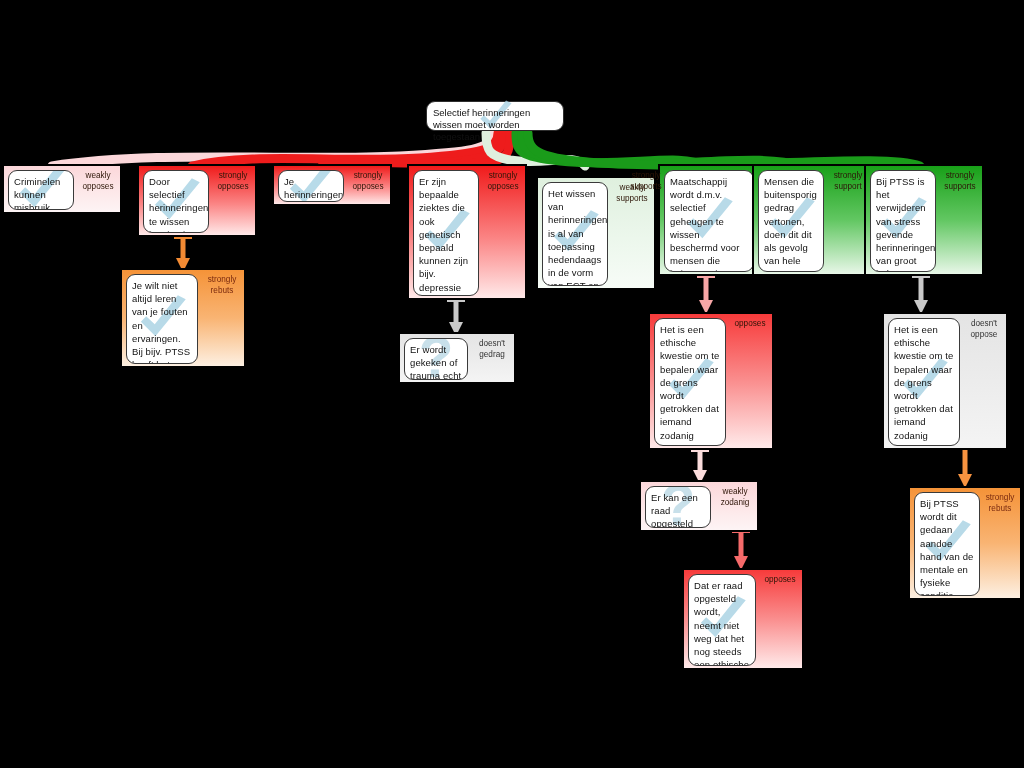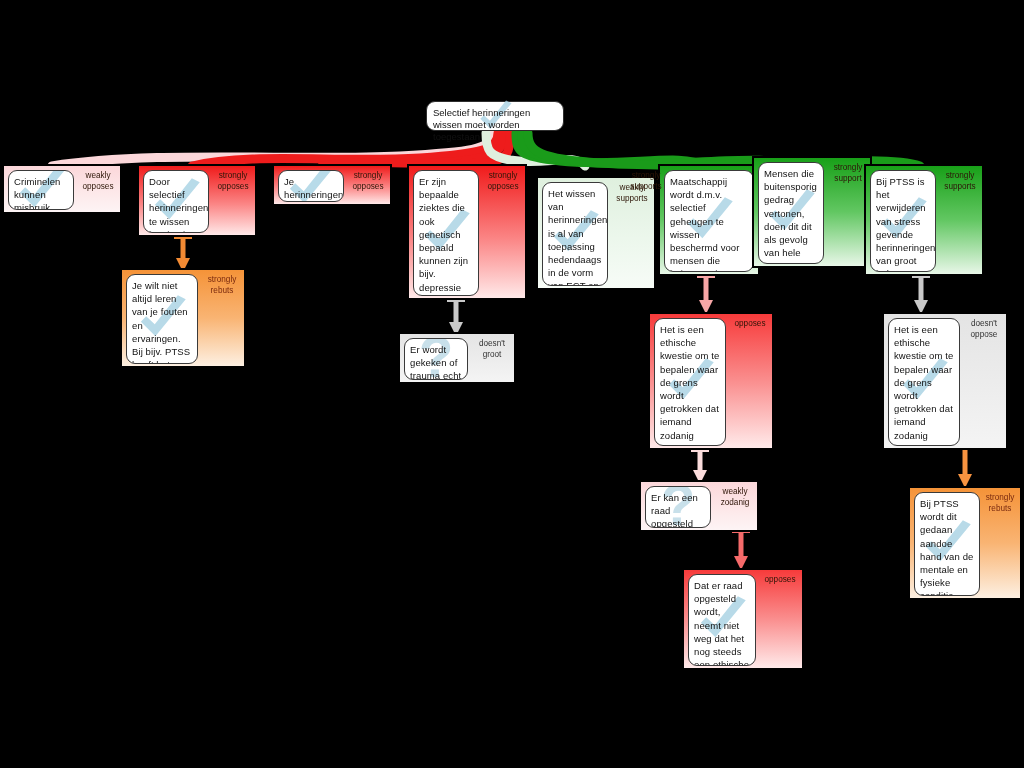--- a/index.html
+++ b/index.html
@@ -183,21 +183,21 @@
     <div class="panel f-green-strong b-green"></div>
 
     <div class="bubble" style="right:6px;">
       <svg class="mark" viewBox="0 0 100 100">
           <path d="M18 54 L40 76 L86 20 L74 14 L39 58 L26 46 Z" fill="#a9d3e4"></path>
         </svg>
       <div class="txt">Maatschappij wordt d.m.v. selectief geheugen te wissen beschermd voor mensen die buitensporig gedrag gaan vertonen</div>
     </div>
   </div>
 
-  <div class="node t-support" style="left:752px;top:156px;width:120px;height:112px;">
+  <div class="node t-support" style="left:752px;top:164px;width:120px;height:112px;">
     <div class="panel f-green-strong b-green"></div>
     <div class="rel">strongly support</div>
     <div class="bubble">
       <svg class="mark" viewBox="0 0 100 100">
           <path d="M18 54 L40 76 L86 20 L74 14 L39 58 L26 46 Z" fill="#a9d3e4"></path>
         </svg>
       <div class="txt">Mensen die buitensporig gedrag vertonen, doen dit dit als gevolg van hele nare herinneringen van nare gebeurtenissen in het verleden</div>
     </div>
   </div>
 
@@ -218,21 +218,21 @@
     <div class="bubble">
       <svg class="mark" viewBox="0 0 100 100">
           <path d="M18 54 L40 76 L86 20 L74 14 L39 58 L26 46 Z" fill="#a9d3e4"></path>
         </svg>
       <div class="txt">Je wilt niet altijd leren van je fouten en ervaringen. Bij bijv. PTSS heeft het geen voordeel  om te leren van je fouten en ervaringen</div>
     </div>
   </div>
 
   <div class="node t-neutral" style="left:398px;top:332px;width:118px;height:52px;">
     <div class="panel f-grey b-grey"></div>
-    <div class="rel">doesn't groot</div>
+    <div class="rel">doesn't gedrag</div>
     <div class="bubble">
       <svg class="mark" viewBox="0 0 100 100">
         <text x="50" y="78" font-family="Liberation Sans, sans-serif" font-size="86" font-weight="bold" fill="#bcd9e6" text-anchor="middle">?</text>
       </svg>
       <div class="txt">Er wordt gekeken of trauma echt het probleem is bij stoornissen</div>
     </div>
   </div>
 
   <div class="node t-oppose" style="left:648px;top:312px;width:126px;height:138px;">
     <div class="panel f-red-mid b-red"></div>

